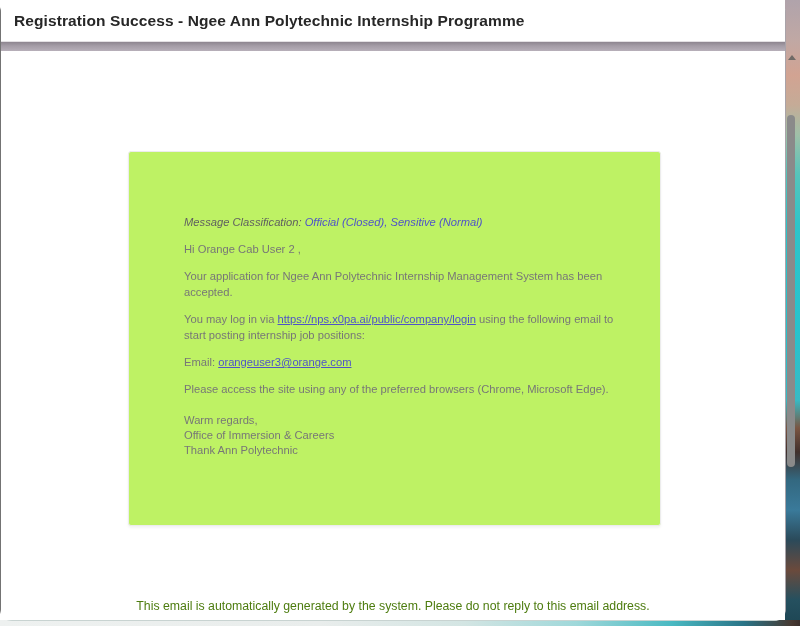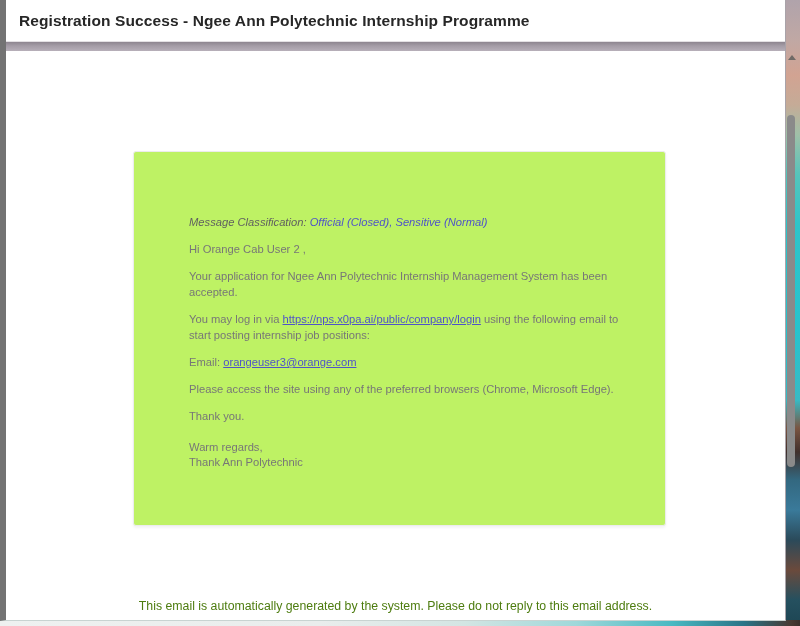--- a/index.html
+++ b/index.html
@@ -26,24 +26,25 @@
       #eef1f0 0%, #e9edec 40%, #d3e5e3 58%, #9fd8da 72%,
       #49b9c2 84%, #2a7487 93%, #473831 99%, #3a2e2a 100%);
     z-index: 0;
   }
 
   
   .window {
     position: absolute; left: 0; top: 0;
     width: 786px; height: 621px;
     background: #ffffff;
-    border-left: 6px solid #737373;
+    border-left: 1px solid #737373;
     border-right: 1px solid #a9a3a9;
     border-bottom: 1px solid #c8d3d1;
     z-index: 1;
+    border-radius: 12px;
   }
 
   .titlebar {
     height: 42px;
     background: #ffffff;
     display: flex; align-items: center;
     padding-left: 13px;
     border-bottom: 1px solid #e3e0e3;
   }
   .titlebar .title {
@@ -150,24 +151,24 @@
         <p>
           <span>You may log in via </span><a class="link" href="#">https://nps.x0pa.ai/public/company/login</a><span> using the following email to start posting internship job positions:</span>
         </p>
 
         <p>
           <span>Email: </span><a class="link" href="#">orangeuser3@orange.com</a>
         </p>
 
         <p>Please access the site using any of the preferred browsers (Chrome, Microsoft Edge).</p>
 
-        <p>Thank you.</p>
 
         <p class="signature">
           <span>Warm regards,</span>
+          <span>Office of Immersion &amp; Careers</span>
           <span>Thank Ann Polytechnic</span>
         </p>
 
       </div>
     </div>
 
     <div class="footer">This email is automatically generated by the system. Please do not reply to this email address.</div>
 
   </div>
 </div>

